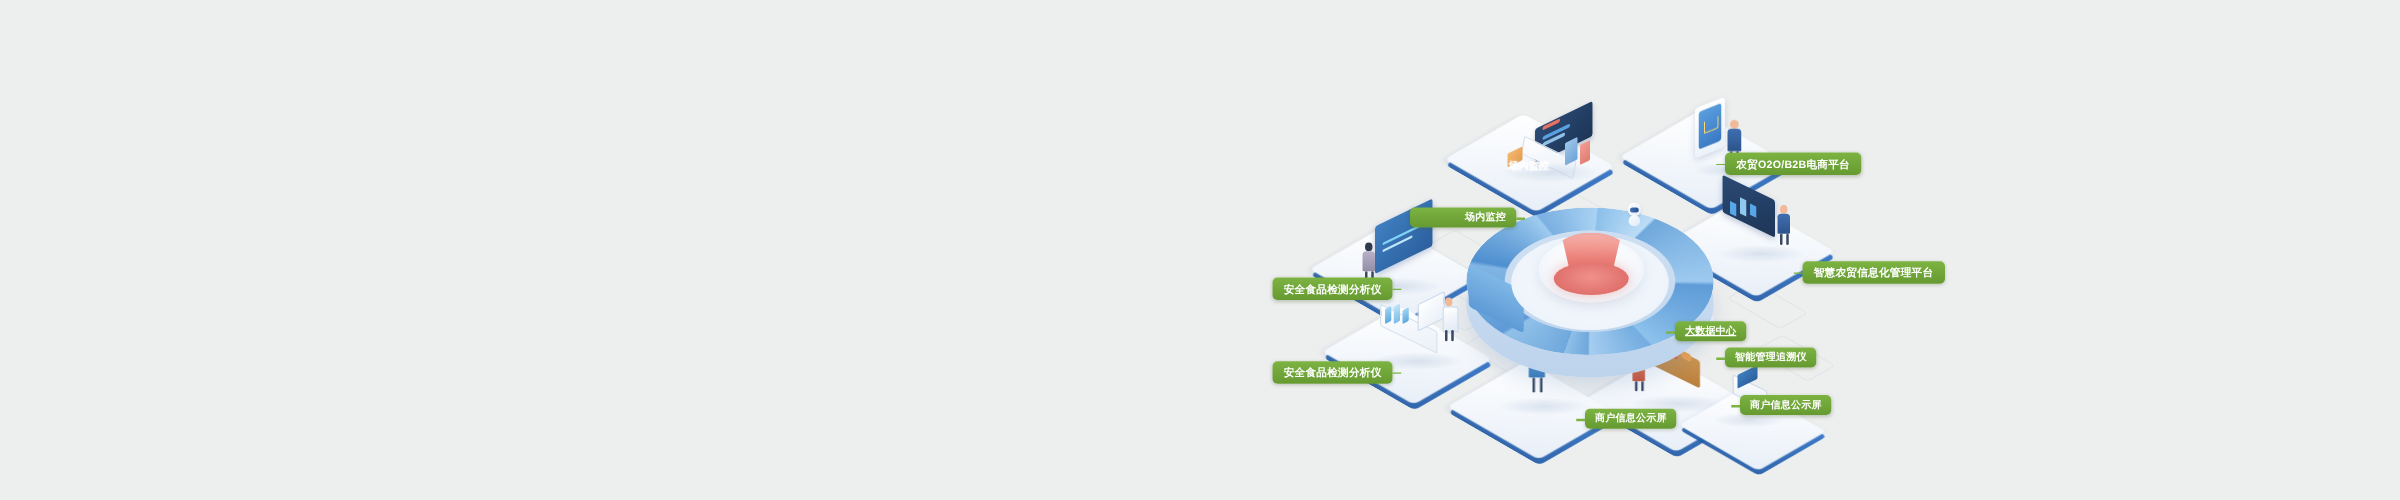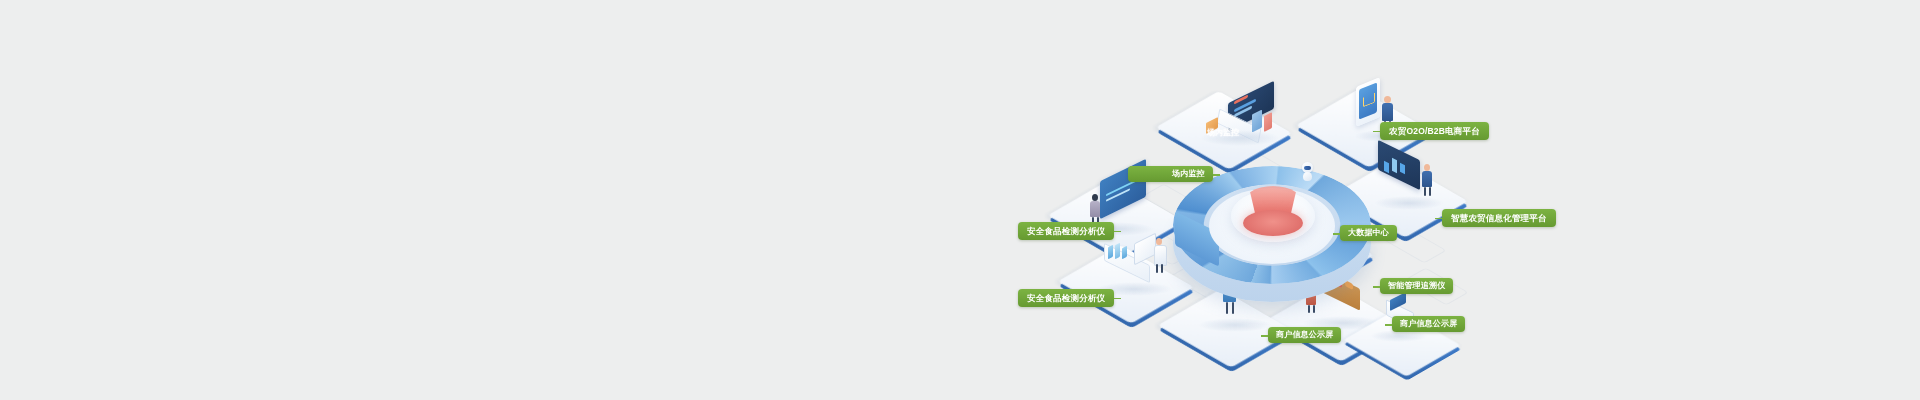--- a/index.html
+++ b/index.html
@@ -328,21 +328,21 @@
   </div>
 
   <div class="pill tail-l lbig" style="left:1380px;top:122px;align-items:flex-end;">
     <span>农贸O2O/B2B电商平台</span>
   </div>
 
   <div class="pill tail-l lbig" style="left:1442px;top:209px;">
     <span>智慧农贸信息化管理平台</span>
   </div>
 
-  <div class="pill tail-l" style="left:1340px;top:225px;">
+  <div class="pill tail-l" style="left:1340px;top:257px;text-decoration:underline;">
     <span>大数据中心</span>
   </div>
 
   <div class="pill tail-l" style="left:1380px;top:278px;">
     <span>智能管理追溯仪</span>
   </div>
 
   <div class="pill tail-l" style="left:1392px;top:316px;">
     <span>商户信息公示屏</span>
   </div>

